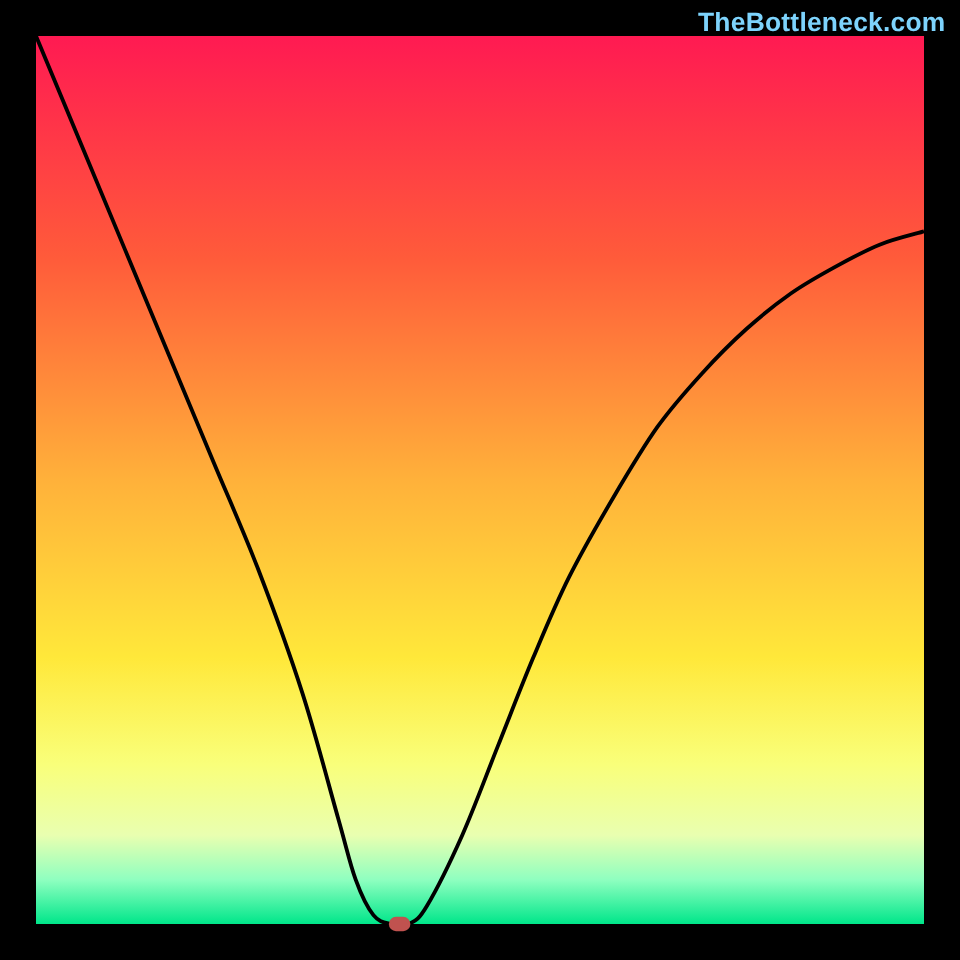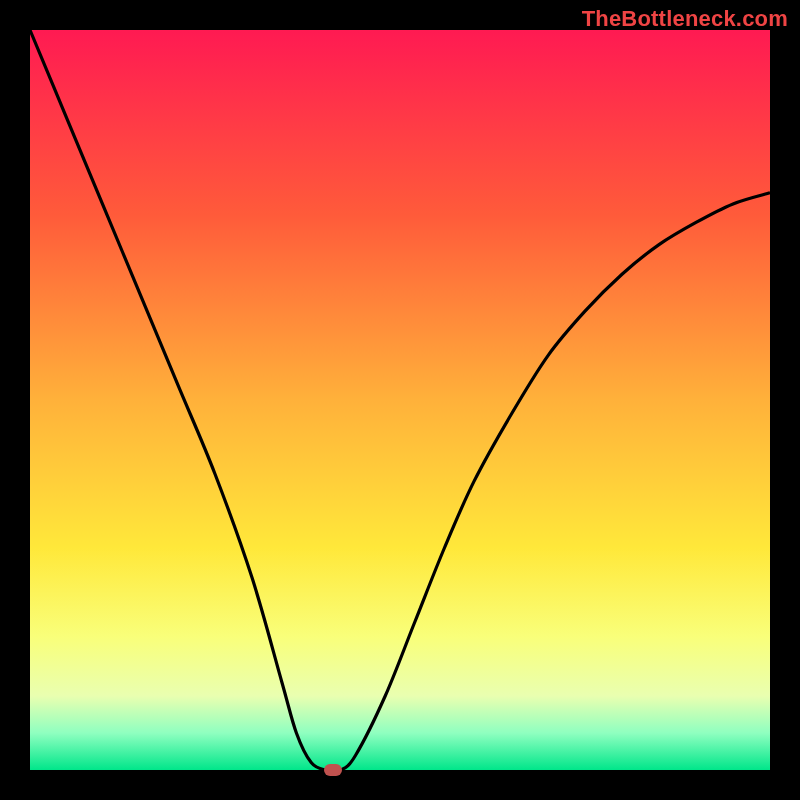--- a/index.html
+++ b/index.html
@@ -26,21 +26,21 @@
       #8fffc0 95%,
       #00e68a 100%);
   }
   .watermark {
     position: absolute;
     top: 6px;
     right: 12px;
     font-family: Arial, Helvetica, sans-serif;
     font-size: 22px;
     font-weight: 600;
-    color: #ef4444;
+    color: #7dd3fc;
     letter-spacing: 0.2px;
     user-select: none;
   }
   svg.curve {
     position: absolute;
     left: 0; top: 0;
     width: 100%; height: 100%;
     overflow: visible;
   }
   .marker {

